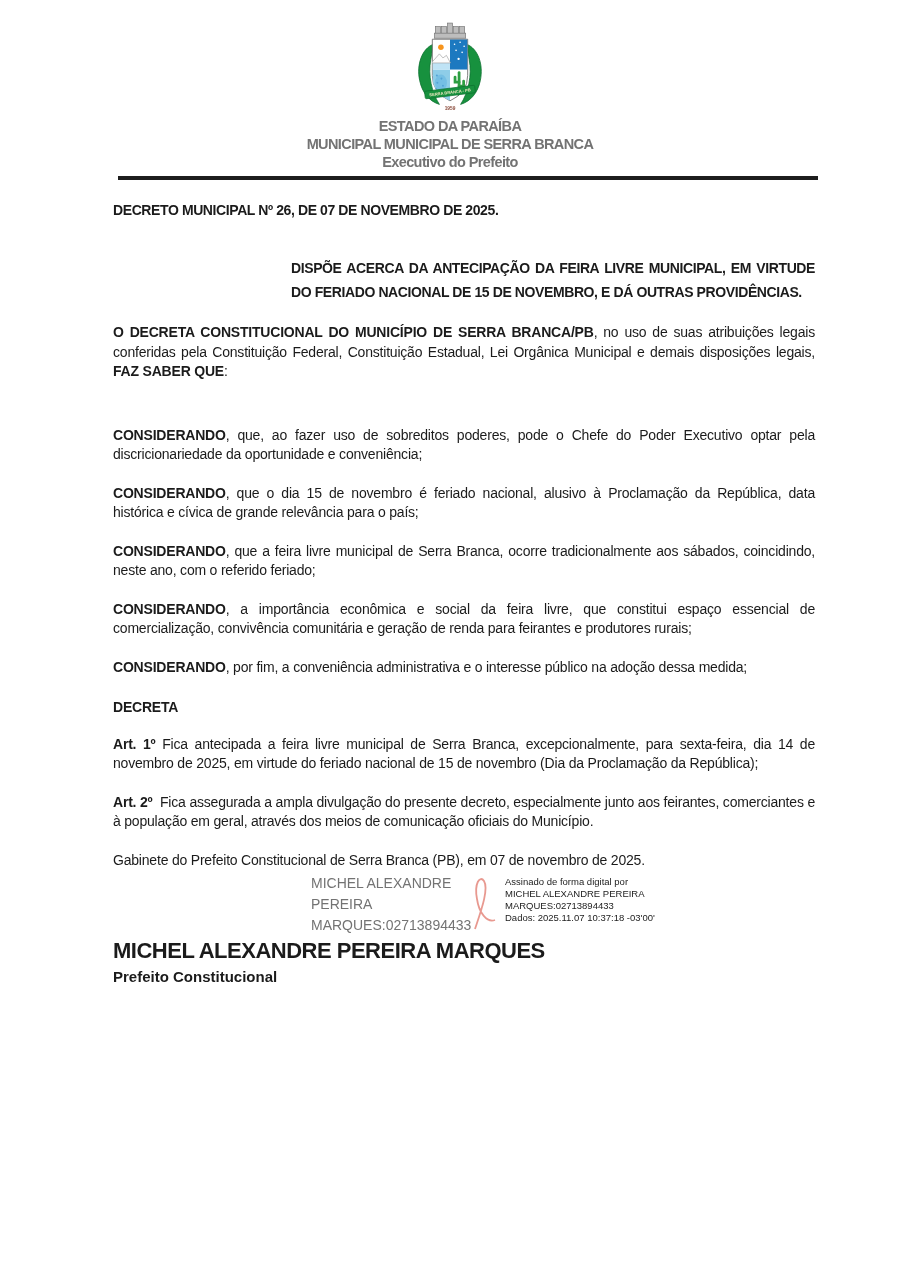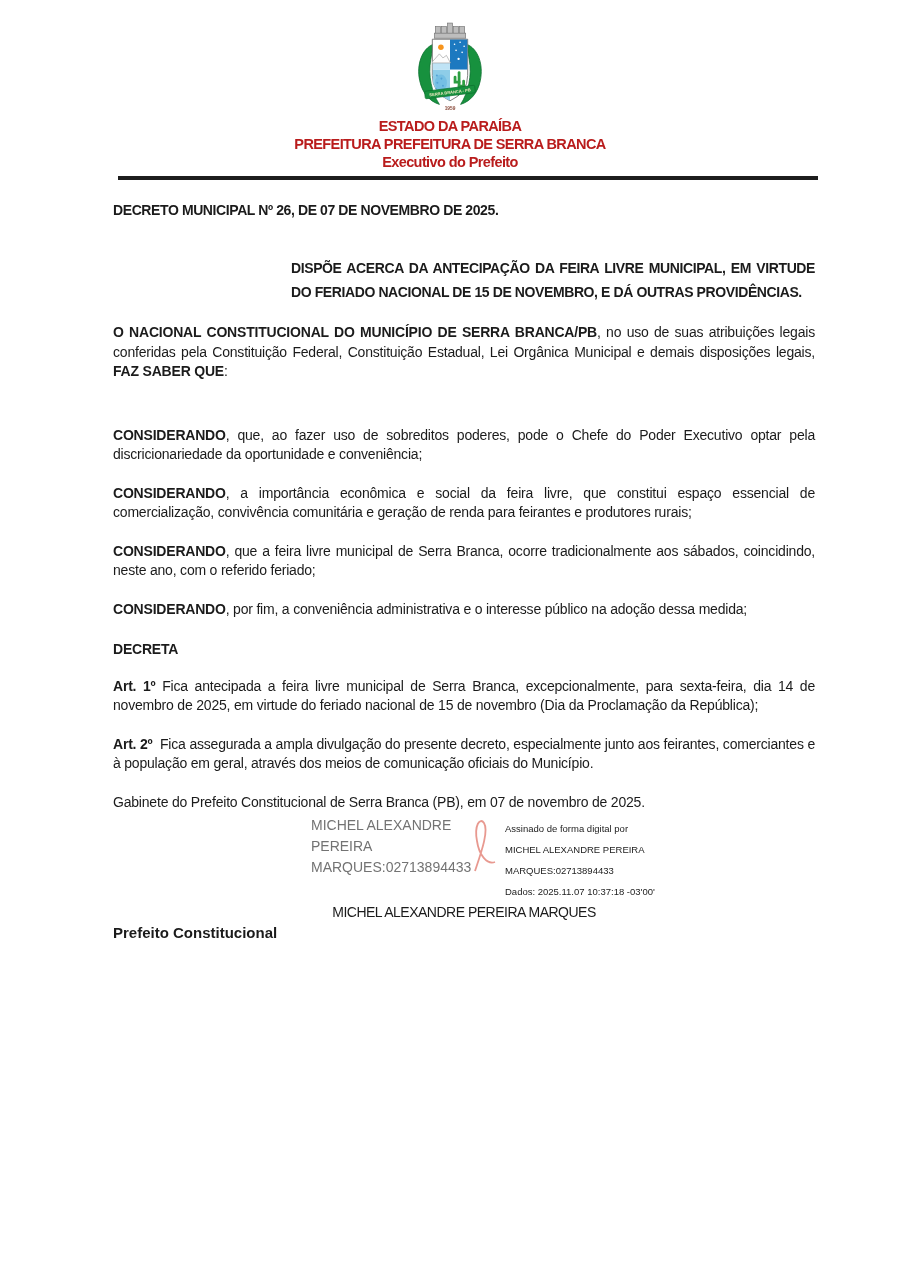--- a/index.html
+++ b/index.html
@@ -3,40 +3,40 @@
 <meta charset="utf-8">
 <style>
   html,body { margin:0; padding:0; background:#ffffff; }
   .page {
     position:relative; width:900px; height:1273px; background:#ffffff;
     font-family:"Liberation Sans", sans-serif; color:#1b1b1b; overflow:hidden;
   }
   
   .header { padding-top:16px; text-align:center; }
   .crest { display:block; margin:0 auto; }
-  .hline { font-weight:bold; font-size:14.5px; line-height:18px; letter-spacing:-0.6px; color:#b91c1c; }
+  .hline { font-weight:bold; font-size:14.5px; line-height:18px; letter-spacing:-0.6px; color:#737373; }
   .rule  { width:700px; height:3.5px; background:#1d1d1d; margin:5px auto 0 118px; }
   
   .content { margin-left:113px; width:702px; }
   .content p { margin:0; font-size:14px; line-height:19.5px; letter-spacing:-0.2px; text-align:justify; }
   .title   { margin-top:21px !important; font-weight:bold; letter-spacing:-0.4px !important; text-align:left !important; }
   .ementa  { margin:37px 0 0 178px !important; width:524px; font-weight:bold; line-height:23.5px !important; letter-spacing:-0.4px !important; }
   .preamble  { margin-top:19px !important; }
   .consider-first { margin-top:44px !important; }
   .consider  { margin-top:19px !important; }
   .decreta   { margin-top:21px !important; font-weight:bold; text-align:left; }
   .article-first { margin-top:17px !important; }
   .article   { margin-top:19px !important; }
   .closing   { margin-top:19px !important; text-align:left !important; }
   
   .sig-row { display:flex; align-items:flex-start; margin:3px 0 0 198px; }
   .sig-stamp-name { width:152px; font-size:14px; line-height:21px; white-space:pre-line; color:#737373; }
   .sig-swoosh { margin:0 6px 0 2px; flex:0 0 auto; }
-  .sig-stamp-details { font-size:9.5px; line-height:21px; white-space:pre-line; padding-top:3px; color:#222; }
-  .sig-name { text-align:center; font-weight:normal; font-size:14px; letter-spacing:-0.5px; margin-top:2px; }
+  .sig-stamp-details { font-size:9.5px; line-height:12px; white-space:pre-line; padding-top:3px; color:#222; }
+  .sig-name { font-weight:bold; font-size:22px; letter-spacing:-0.5px; margin-top:2px; }
   .sig-role { text-align:left; font-weight:bold; font-size:15px; margin-top:4px; }
   svg text { font-family:"Liberation Sans", sans-serif; }
 </style>
 </head>
 <body>
 
 <div class="page">
 
   <div class="header">
     <svg class="crest" viewBox="0 0 150 200" width="78" height="101" aria-hidden="true">
@@ -92,39 +92,40 @@
       </g>
 
       <g transform="rotate(-7 75 151)">
         <rect x="25" y="143" width="100" height="15" rx="2.5" stroke="#0b6e2f" stroke-width="1.3" fill="#17913e"></rect>
         <text x="75" y="154" text-anchor="middle" font-size="8" font-weight="bold" fill="#f0e9c2">SERRA BRANCA - PB</text>
       </g>
       <text x="75" y="187" text-anchor="middle" font-size="9.5" font-weight="bold" fill="#8a4a3a">1959</text>
     </svg>
 
     <div class="hline">ESTADO DA PARAÍBA</div>
-    <div class="hline">PREFEITURA PREFEITURA DE SERRA BRANCA</div>
+    <div class="hline">MUNICIPAL MUNICIPAL DE SERRA BRANCA</div>
     <div class="hline">Executivo do Prefeito</div>
     <div class="rule"></div>
   </div>
 
   <div class="content">
 
     <p class="title">DECRETO MUNICIPAL Nº 26, DE 07 DE NOVEMBRO DE 2025.</p>
 
     <p class="ementa">DISPÕE ACERCA DA ANTECIPAÇÃO DA FEIRA LIVRE MUNICIPAL, EM VIRTUDE DO FERIADO NACIONAL DE 15 DE NOVEMBRO, E DÁ OUTRAS PROVIDÊNCIAS.</p>
 
-    <p class="preamble"><b>O NACIONAL CONSTITUCIONAL DO MUNICÍPIO DE SERRA BRANCA/PB</b><span>, no uso de suas atribuições legais conferidas pela Constituição Federal, Constituição Estadual, Lei Orgânica Municipal e demais disposições legais, </span><b>FAZ SABER QUE</b><span>:</span></p>
+    <p class="preamble"><b>O DECRETA CONSTITUCIONAL DO MUNICÍPIO DE SERRA BRANCA/PB</b><span>, no uso de suas atribuições legais conferidas pela Constituição Federal, Constituição Estadual, Lei Orgânica Municipal e demais disposições legais, </span><b>FAZ SABER QUE</b><span>:</span></p>
 
     <p class="consider-first"><b>CONSIDERANDO</b><span>, que, ao fazer uso de sobreditos poderes, pode o Chefe do Poder Executivo optar pela discricionariedade da oportunidade e conveniência;</span></p>
 
+    <p class="consider"><b>CONSIDERANDO</b><span>, que o dia 15 de novembro é feriado nacional, alusivo à Proclamação da República, data histórica e cívica de grande relevância para o país;</span></p>
+
+    <p class="consider"><b>CONSIDERANDO</b><span>, que a feira livre municipal de Serra Branca, ocorre tradicionalmente aos sábados, coincidindo, neste ano, com o referido feriado;</span></p>
 
     <p class="consider"><b>CONSIDERANDO</b><span>, a importância econômica e social da feira livre, que constitui espaço essencial de comercialização, convivência comunitária e geração de renda para feirantes e produtores rurais;</span></p>
-
-    <p class="consider"><b>CONSIDERANDO</b><span>, que a feira livre municipal de Serra Branca, ocorre tradicionalmente aos sábados, coincidindo, neste ano, com o referido feriado;</span></p>
 
     <p class="consider"><b>CONSIDERANDO</b><span>, por fim, a conveniência administrativa e o interesse público na adoção dessa medida;</span></p>
 
     <p class="decreta">DECRETA</p>
 
     <p class="article-first"><b>Art. 1º</b><span> Fica antecipada a feira livre municipal de Serra Branca, excepcionalmente, para sexta-feira, dia 14 de novembro de 2025, em virtude do feriado nacional de 15 de novembro (Dia da Proclamação da República);</span></p>
 
     <p class="article"><b>Art. 2º</b><span>&nbsp; Fica assegurada a ampla divulgação do presente decreto, especialmente junto aos feirantes, comerciantes e à população em geral, através dos meios de comunicação oficiais do Município.</span></p>
 
 

